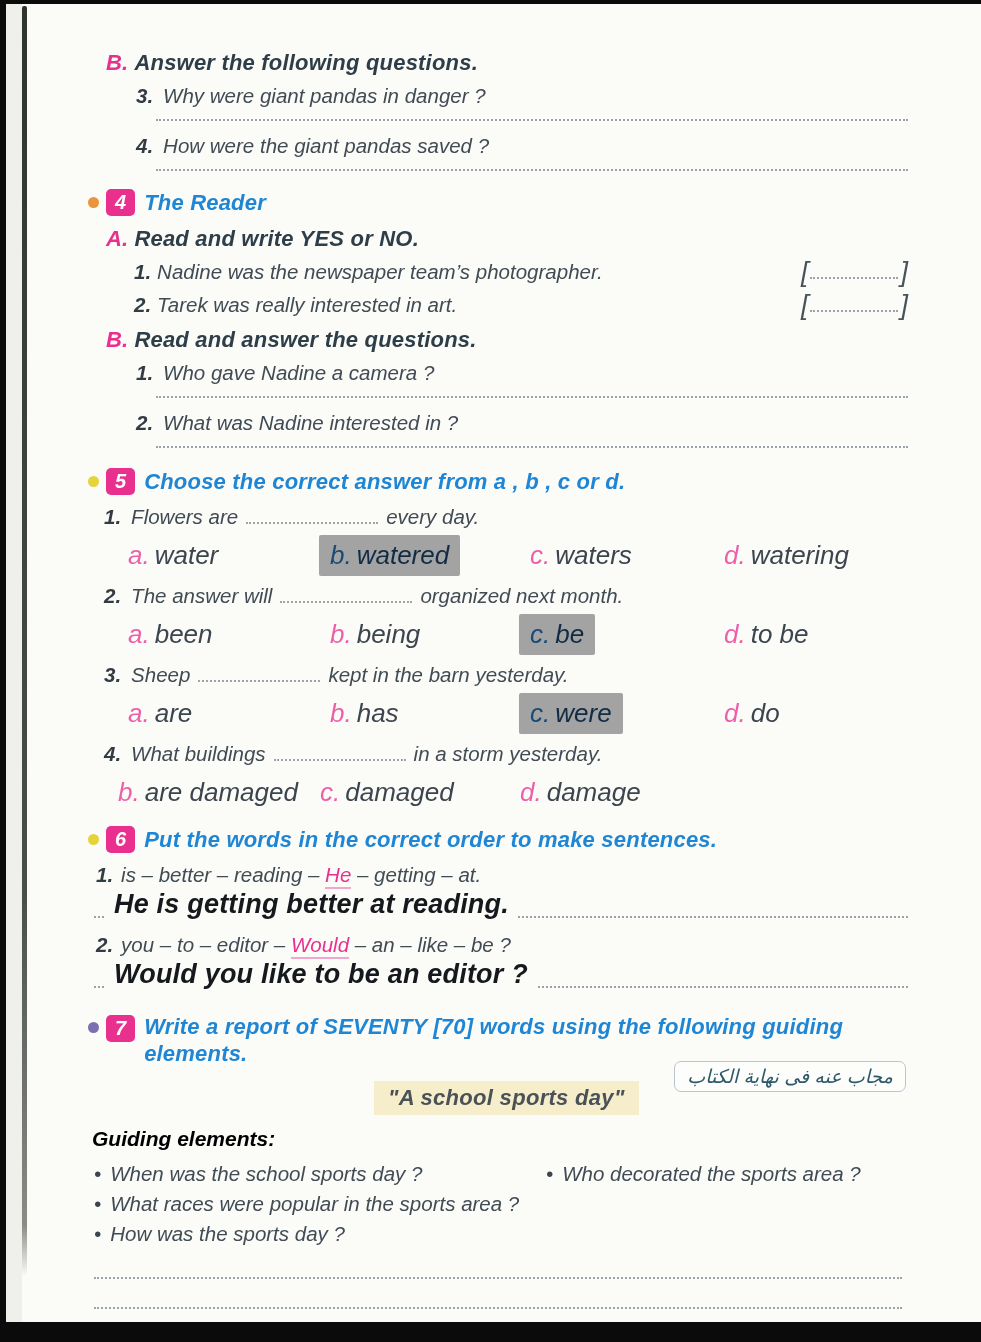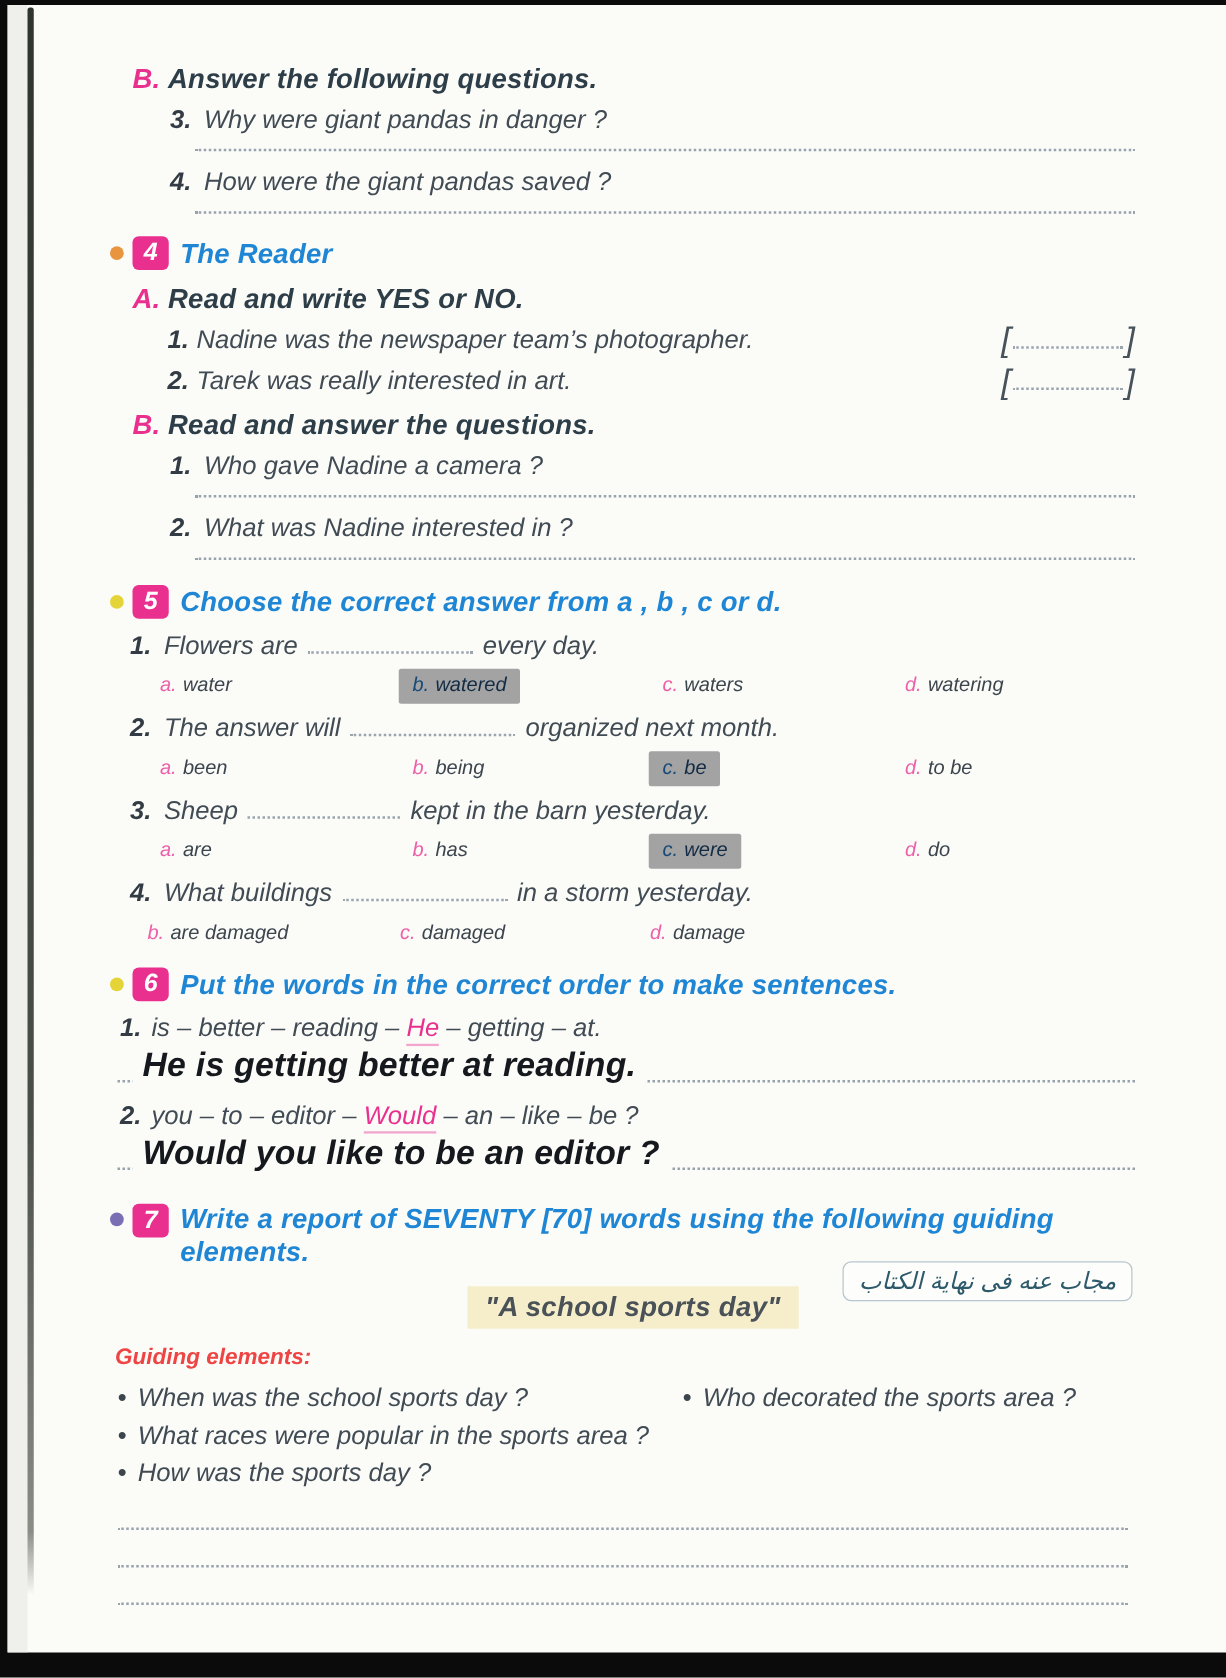--- a/index.html
+++ b/index.html
@@ -53,21 +53,21 @@
   .yn-num { color:#333c44; font-weight:bold; margin-right:6px; }
   .yn-slot { margin-left:auto; display:flex; align-items:center; color:#48525a; }
   .yn-slot .br { font-size:27px; line-height:20px; font-weight:500; }
   .slot-dots { width:88px; border-bottom:2px dotted #9aa5ae; height:12px; margin:0 2px; }
 
   
   .stem { display:flex; align-items:baseline; font-size:20.5px; padding-left:16px; margin-bottom:11px; }
   .blank { display:inline-block; width:132px; border-bottom:2px dotted #9aa5ae; height:14px; margin:0 8px; }
   .opts {
     display:grid; grid-template-columns:202px 200px 194px 1fr;
-    padding-left:40px; font-size:16px; margin-bottom:13px;
+    padding-left:40px; font-size:26px; margin-bottom:13px;
   }
   .opt { justify-self:start; }
   .opt-letter { color:#ee5fa9; margin-right:5px; }
   .opt-text { color:#3c454d; }
   .opt.hl { background:#a3a3a3; padding:5px 11px; margin:-5px 0 -5px -11px; border-radius:2px; }
   .opt.hl .opt-letter { color:#174a77; }
   .opt.hl .opt-text { color:#122b44; }
 
   
   .scr { display:flex; font-size:20.5px; padding-left:8px; margin-bottom:2px; }
@@ -88,21 +88,21 @@
   .topic-row { position:relative; height:46px; margin-bottom:10px; }
   .topic {
     position:absolute; left:286px; top:10px; background:#f6eecb; color:#4a5258;
     font-weight:bold; font-size:22px; padding:4px 14px; letter-spacing:.3px;
   }
   .arabic-note {
     position:absolute; right:2px; top:-10px; direction:rtl;
     border:1.5px solid #b9c6ce; border-radius:7px; background:#fdfdfb;
     color:#2d5a6b; font-size:19px; padding:3px 12px;
   }
-  .guide-label { font-size:18px; margin:2px 0 8px 4px; color:#ef4444; font-weight:bold; }
+  .guide-label { font-size:21px; margin:2px 0 8px 4px; color:#000000; font-weight:bold; }
   .gbul { display:grid; grid-template-columns:452px 1fr; padding-left:6px; }
   .gitem { display:flex; align-items:baseline; font-size:20.5px; color:#414b54; line-height:30px; }
   .gitem .bul { margin-right:9px; color:#3c454d; }
   .gitem.wide { grid-column:1 / -1; }
 </style>
 </head>
 <body>
 
 <div class="page">
   <div class="page-edge"></div>

